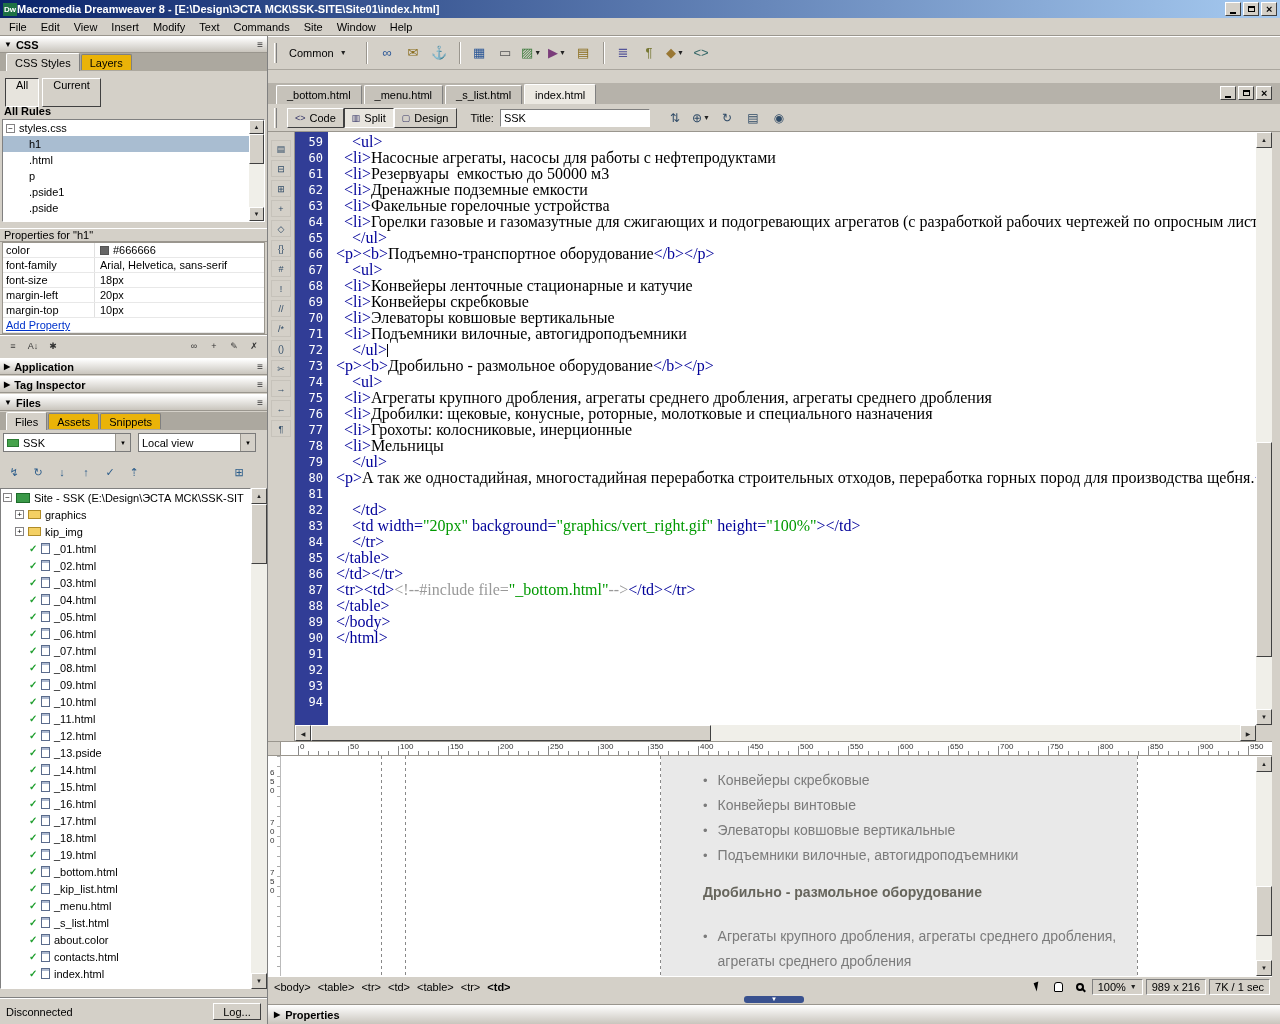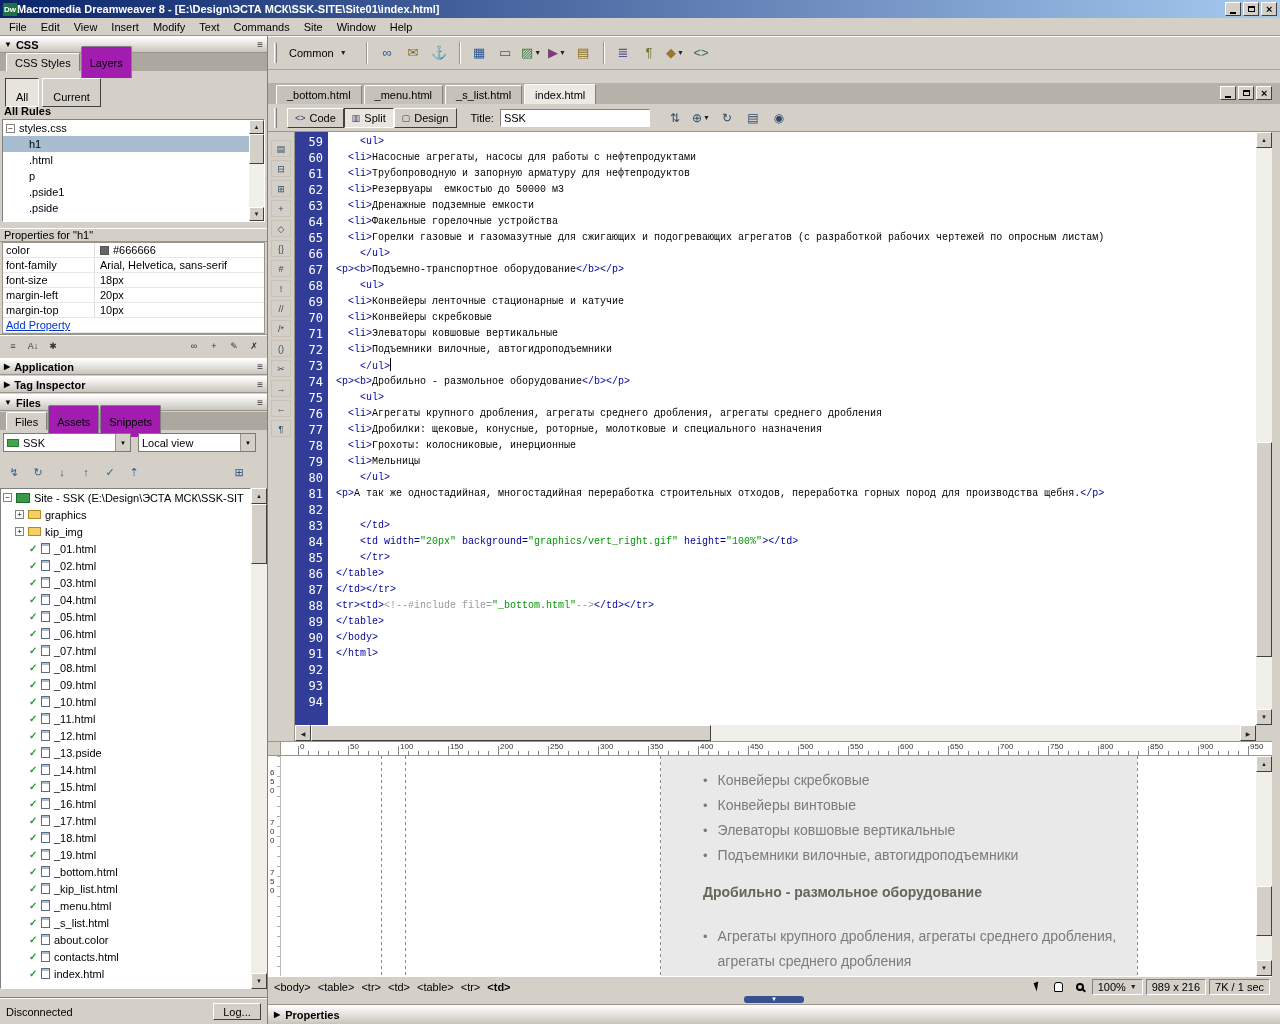--- a/index.html
+++ b/index.html
@@ -17,24 +17,24 @@
 .ic-close{font-weight:bold;font-size:11px;line-height:1}
 
 .menubar{position:absolute;left:0;top:18px;width:1280px;height:18px;display:flex;align-items:center;padding-left:2px;border-bottom:1px solid #9a968e;box-shadow:0 1px 0 #fff}
 .menu-item{padding:2px 7px}
 
 .dock{position:absolute;left:0;top:36px;width:268px;bottom:0;border-right:1px solid #808080;background:#d4d0c8}
 .phead{position:absolute;left:0;width:267px;height:17px;background:linear-gradient(#ffffff,#c9c5bd);border-top:1px solid #fff;border-bottom:1px solid #9a968e;display:flex;align-items:center;gap:4px;padding:0 4px;font-weight:bold}
 .phead .arrow{font-size:8px}
 .phead .opt{margin-left:auto;font-size:10px;color:#333}
 .ptabs{position:absolute;left:0;width:267px;height:18px;background:#aca89f;display:flex;align-items:center;padding-left:6px;gap:1px}
-.ptab{height:32px;padding:0 8px;background:#a21caf;border:1px solid #808080;border-bottom:none;border-radius:2px 2px 0 0;display:flex;align-items:center}
+.ptab{height:16px;padding:0 8px;background:#eab308;border:1px solid #808080;border-bottom:none;border-radius:2px 2px 0 0;display:flex;align-items:center}
 .ptab.active{background:#d4d0c8;height:18px;border-color:#fff #808080 #d4d0c8 #fff}
 .modes{position:absolute;top:42px;left:5px;display:flex;gap:3px}
-.modebtn{height:29px;padding:12px 10px;background:#d4d0c8;border:1px solid;border-color:#fff #404040 #404040 #fff}
+.modebtn{height:29px;padding:0 10px;background:#d4d0c8;border:1px solid;border-color:#fff #404040 #404040 #fff}
 .modebtn.active{border-color:#404040 #fff #fff #404040;background:#e7e4dd}
 .allrules{position:absolute;top:69px;left:4px;font-weight:bold}
 .rulesbox{position:absolute;left:2px;top:83px;width:263px;height:103px;background:#fff;border:1px solid;border-color:#808080 #fff #fff #808080;overflow:hidden}
 .rt-root{display:flex;align-items:center;gap:4px;height:16px;padding-left:3px}
 .expander{width:9px;height:9px;border:1px solid #848284;background:#fff;font-size:8px;line-height:7px;text-align:center;flex:none}
 .rt-rule{height:16px;line-height:16px;padding-left:26px}
 .rt-rule.selected{background:#a9bdd1}
 .rules-sb{right:0;top:0;height:101px}
 .propshead{position:absolute;left:0;top:192px;width:267px;height:14px;background:#d4d0c8;border-top:1px solid #fff;border-bottom:1px solid #9a968e;padding-left:4px;line-height:13px}
 .propsgrid{position:absolute;left:2px;top:206px;width:263px;height:92px;background:#fff;border:1px solid #9a968e;overflow:hidden}
@@ -84,21 +84,21 @@
 .viewbtn.active{border-color:#404040 #fff #fff #404040;background:#e8e5de}
 .vic{font-size:9px;color:#336}
 .title-input{width:150px;height:18px;border:1px solid;border-color:#808080 #fff #fff #808080;background:#fff;font-size:11px;padding:0 3px;font-family:"Liberation Sans",sans-serif}
 .dti{width:22px;height:20px;display:flex;align-items:center;justify-content:center;font-size:12px;color:#2f4a66;gap:1px}
 
 .codepane{position:absolute;left:0;top:96px;right:8px;height:609px;background:#fff}
 .coding-strip{position:absolute;left:0;top:0;width:27px;height:100%;background:#d4d0c8;border-right:1px solid #9a968e;padding-top:5px}
 .cicon{width:20px;height:17px;margin:3px auto 0;font-size:9px;color:#2f4a66;display:flex;align-items:center;justify-content:center;border:1px solid #c6c2ba;background:#d4d0c8}
 .gutter{position:absolute;left:27px;top:0;width:33px;height:calc(100% - 16px);background:#313d96;color:#fff;font-family:"DejaVu Sans Mono",monospace;font-size:12px;text-align:right;padding:2px 5px 0 0;overflow:hidden}
 .gnum{height:16px;line-height:16px}
-.codetext{position:absolute;left:60px;top:0;right:16px;height:calc(100% - 16px);overflow:hidden;font-family:Liberation Mono, monospace;font-size:10px;padding:2px 0 0 8px;background:#fff}
+.codetext{position:absolute;left:60px;top:0;right:16px;height:calc(100% - 16px);overflow:hidden;font-family:Liberation Serif, serif;font-size:16px;padding:2px 0 0 8px;background:#fff}
 .cline{height:16px;line-height:16px;white-space:pre}
 .ctag{color:#000099}.cs{color:#009900}.cc{color:#999999}
 .caret{display:inline-block;width:1px;height:13px;background:#000;vertical-align:-2px}
 
 .sb-v{position:absolute;width:16px;background:#f0efe9}
 .sb-h{position:absolute;height:16px;background:#f0efe9}
 .sb-btn{width:16px;height:16px;background:#d4d0c8;border:1px solid;border-color:#fff #404040 #404040 #fff;font-size:6px;display:flex;align-items:center;justify-content:center;position:absolute;color:#222}
 .sb-thumb-v{position:absolute;left:0;width:16px;background:#d4d0c8;border:1px solid;border-color:#fff #404040 #404040 #fff}
 .sb-thumb-h{position:absolute;top:0;height:16px;background:#d4d0c8;border:1px solid;border-color:#fff #404040 #404040 #fff}
 
@@ -586,21 +586,20 @@
           <div class="gnum">89</div>
           <div class="gnum">90</div>
           <div class="gnum">91</div>
           <div class="gnum">92</div>
           <div class="gnum">93</div>
           <div class="gnum">94</div>
         </div>
       <div class="codetext" id="codetext">
           <div class="cline">    <span class="ctag">&lt;ul&gt;</span></div>
           <div class="cline">  <span class="ctag">&lt;li&gt;</span>Насосные агрегаты, насосы для работы с нефтепродуктами</div>
-          <div class="cline">  <span class="ctag">&lt;li&gt;</span>Трубопроводную и запорную арматуру для нефтепродуктов</div>
           <div class="cline">  <span class="ctag">&lt;li&gt;</span>Резервуары  емкостью до 50000 м3</div>
           <div class="cline">  <span class="ctag">&lt;li&gt;</span>Дренажные подземные емкости</div>
           <div class="cline">  <span class="ctag">&lt;li&gt;</span>Факельные горелочные устройства</div>
           <div class="cline">  <span class="ctag">&lt;li&gt;</span>Горелки газовые и газомазутные для сжигающих и подогревающих агрегатов (с разработкой рабочих чертежей по опросным листам)</div>
           <div class="cline">    <span class="ctag">&lt;/ul&gt;</span></div>
           <div class="cline"><span class="ctag">&lt;p&gt;</span><span class="ctag">&lt;b&gt;</span>Подъемно-транспортное оборудование<span class="ctag">&lt;/b&gt;</span><span class="ctag">&lt;/p&gt;</span></div>
           <div class="cline">    <span class="ctag">&lt;ul&gt;</span></div>
           <div class="cline">  <span class="ctag">&lt;li&gt;</span>Конвейеры ленточные стационарные и катучие</div>
           <div class="cline">  <span class="ctag">&lt;li&gt;</span>Конвейеры скребковые</div>
           <div class="cline">  <span class="ctag">&lt;li&gt;</span>Элеваторы ковшовые вертикальные</div>

